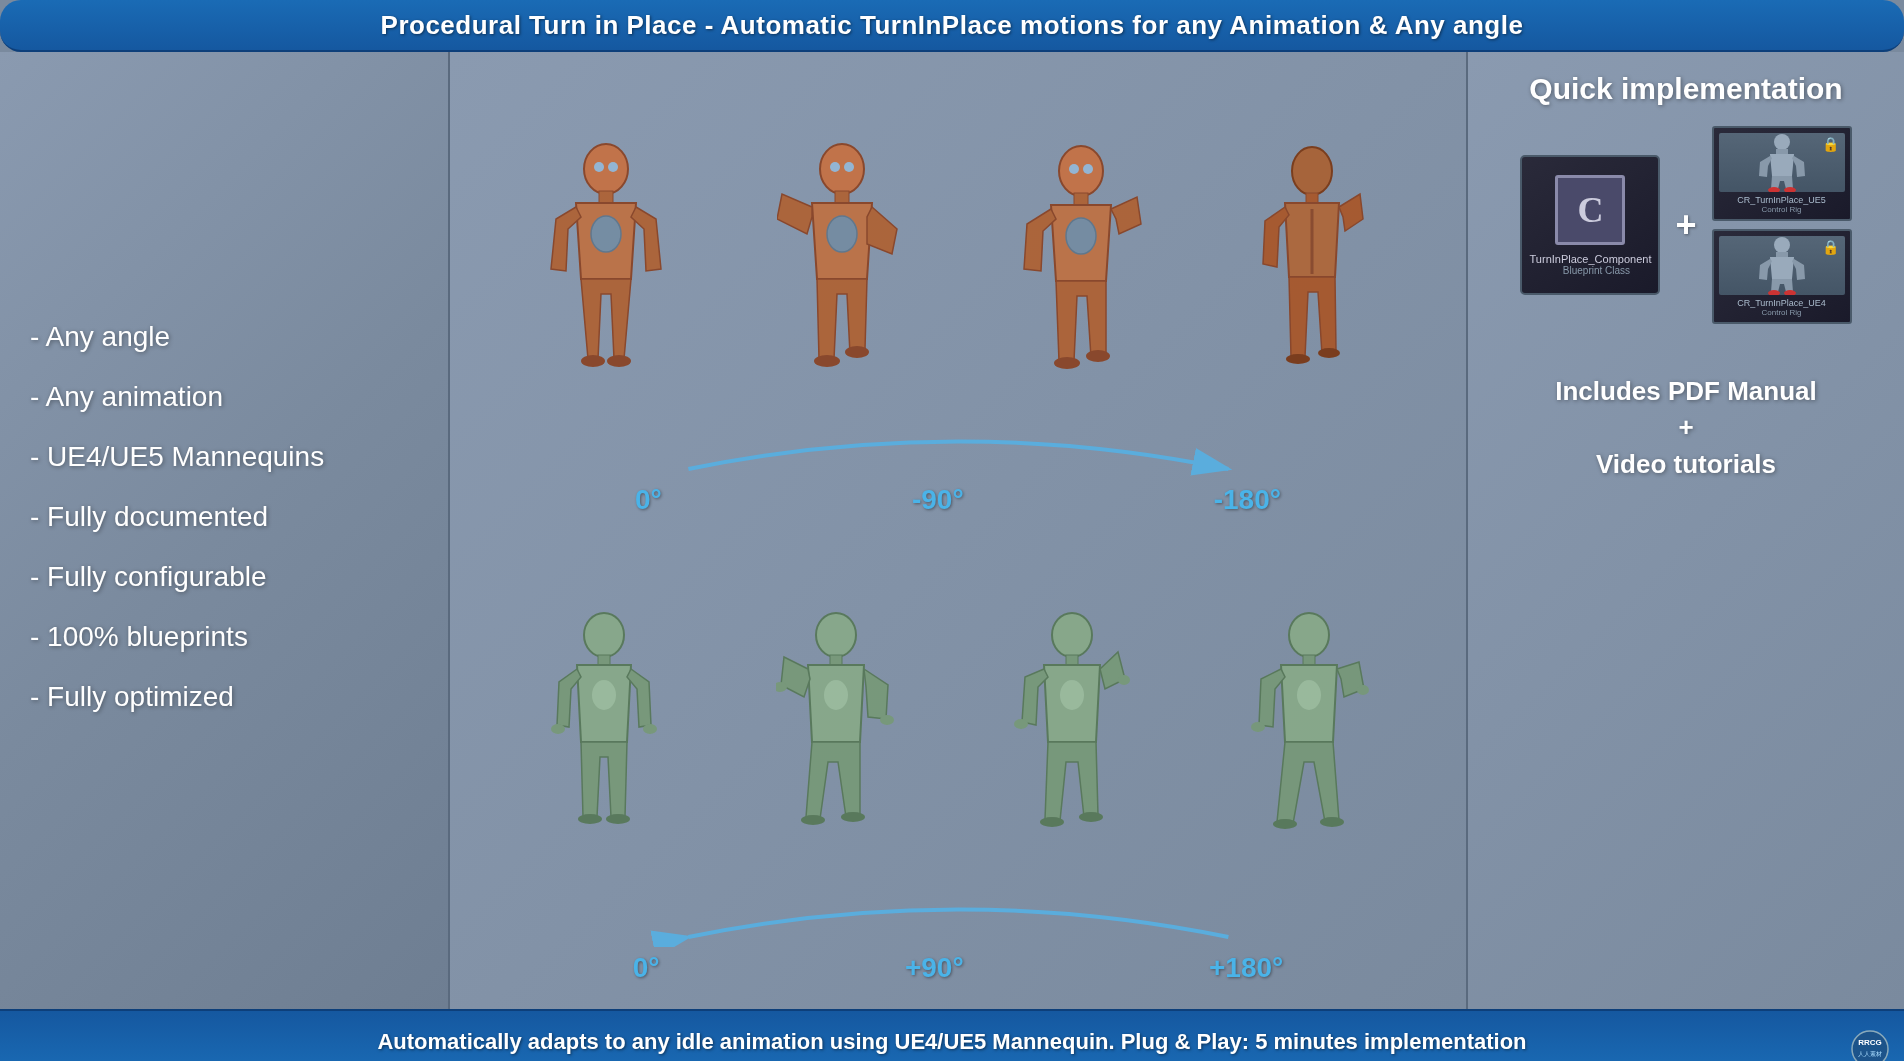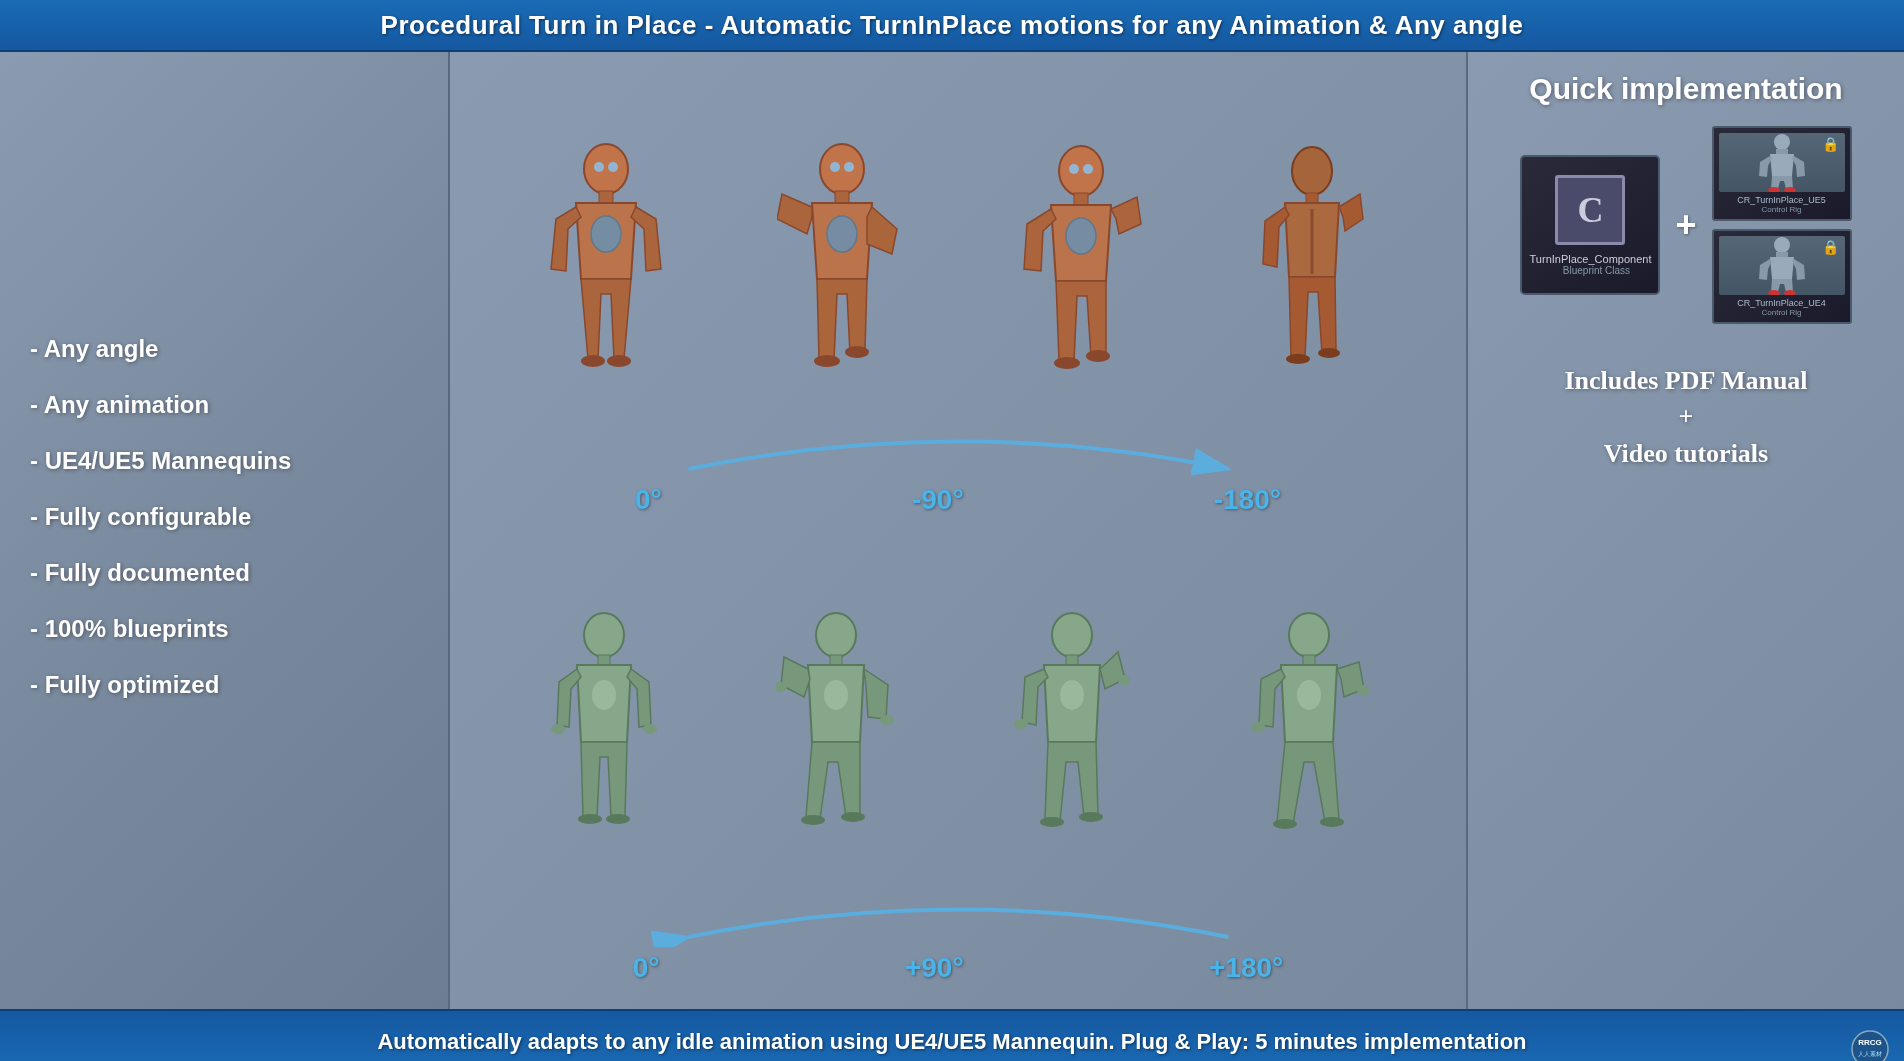--- a/index.html
+++ b/index.html
@@ -13,20 +13,21 @@
 
     
     .top-banner {
       width: 100%;
       height: 52px;
       background: linear-gradient(180deg, #1a6bb5 0%, #1558a0 100%);
       display: flex;
       align-items: center;
       justify-content: center;
       border-bottom: 2px solid #0d3f7a;
+      border-radius: 21px;
     }
     .top-banner-text {
       color: #ffffff;
       font-size: 26px;
       font-weight: bold;
       text-shadow: 1px 1px 3px rgba(0,0,0,0.5);
       letter-spacing: 0.5px;
     }
 
     
@@ -41,22 +42,22 @@
       width: 450px;
       background: linear-gradient(135deg, #8a9ab0 0%, #7a8a9e 50%, #6e7e92 100%);
       padding: 30px 30px;
       display: flex;
       flex-direction: column;
       justify-content: center;
       border-right: 2px solid #5a6a7e;
     }
     .feature-item {
       color: #ffffff;
-      font-size: 24px;
-      font-weight: bold;
+      font-size: 28px;
+      font-weight: normal;
       margin-bottom: 28px;
       text-shadow: 1px 1px 4px rgba(0,0,0,0.4);
     }
 
     
     .center-panel {
       flex: 1;
       background: linear-gradient(135deg, #8a9ab0 0%, #7a8a9e 100%);
       display: flex;
       flex-direction: column;
@@ -216,22 +217,21 @@
       margin-top: 3px;
     }
 
     .rig-sub-label {
       color: #8899aa;
       font-size: 8px;
     }
 
     .pdf-section {
       text-align: center;
-      margin-top: 19px;
-      font-family: Liberation Serif, serif;
+      margin-top: 29px;
     }
 
     .pdf-title {
       color: #ffffff;
       font-size: 26px;
       font-weight: bold;
       text-shadow: 1px 1px 4px rgba(0,0,0,0.4);
       line-height: 1.4;
     }
 
@@ -292,22 +292,22 @@
 <div class="top-banner">
   <span class="top-banner-text">Procedural Turn in Place - Automatic TurnInPlace motions for any Animation &amp; Any angle</span>
 </div>
 
 <div class="main-area">
 
   <div class="left-panel">
     <div class="feature-item">- Any angle</div>
     <div class="feature-item">- Any animation</div>
     <div class="feature-item">- UE4/UE5 Mannequins</div>
+    <div class="feature-item">- Fully documented</div>
     <div class="feature-item">- Fully configurable</div>
-    <div class="feature-item">- Fully documented</div>
     <div class="feature-item">- 100% blueprints</div>
     <div class="feature-item">- Fully optimized</div>
   </div>
 
   <div class="center-panel">
 
     <div class="center-top-half">
       <div class="top-chars">
 
         <svg width="120" height="280" viewBox="0 0 120 280" class="char-svg">

